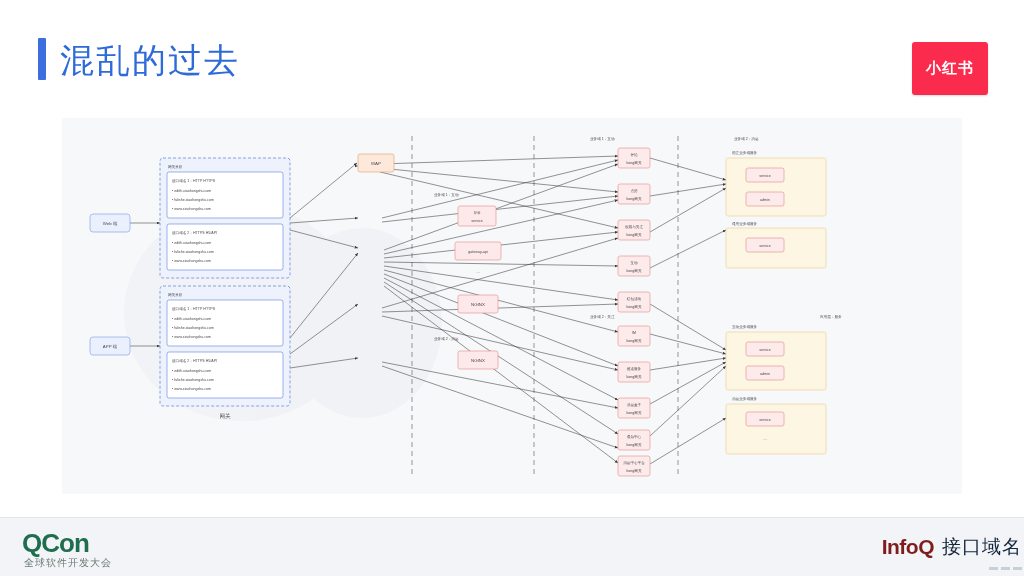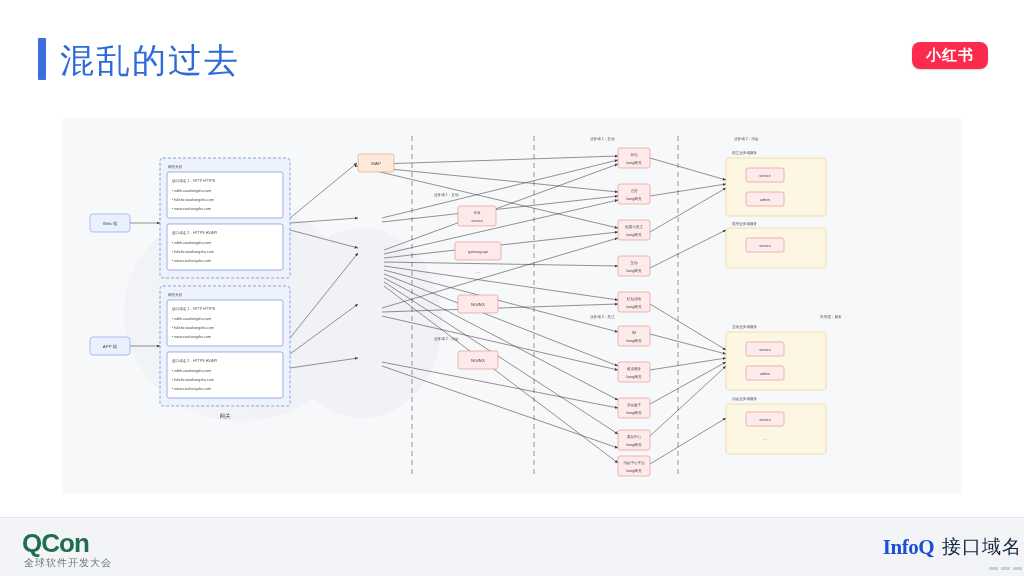--- a/index.html
+++ b/index.html
@@ -17,22 +17,22 @@
   .title-bar{
     width:8px;height:42px;background:#3b6fe0;border-radius:1px;
   }
   .title-text{
     font-size:34px;color:#2f6ad9;letter-spacing:2px;font-weight:500;
     font-family:"Liberation Sans","DejaVu Sans",sans-serif;
   }
   
   .logo{
     position:absolute;right:36px;top:42px;
-    background:#fb2b4e;color:#fff;border-radius:8px;
-    padding:4px 14px;font-size:15px;font-weight:bold;letter-spacing:1px;
+    background:#fb2b4e;color:#fff;border-radius:3px;
+    padding:17px 14px;font-size:15px;font-weight:bold;letter-spacing:1px;
     box-shadow:0 1px 2px rgba(0,0,0,.15);
   }
   
   .canvas{
     position:absolute;left:62px;top:118px;width:900px;height:376px;
     background:#f7f8fa;
   }
   .canvas svg{position:absolute;left:0;top:0;}
   
   .footer{
@@ -46,21 +46,21 @@
     font-size:26px;color:#1f6f4f;font-weight:bold;letter-spacing:-1px;
     font-family:"Liberation Sans","DejaVu Sans",sans-serif;
   }
   .qcon-sub{
     position:absolute;left:24px;top:38px;font-size:10px;color:#6d7a74;letter-spacing:1px;
   }
   .footer-right{
     position:absolute;right:24px;top:16px;display:flex;align-items:center;gap:8px;
   }
   .infoq{
-    font-size:21px;font-weight:bold;color:#1d4ed8;letter-spacing:-.5px;font-family:Liberation Serif, serif;
+    font-size:21px;font-weight:bold;color:#7f1d1d;letter-spacing:-.5px;
   }
   .geek{font-size:19px;color:#13243b;letter-spacing:1px;}
   .dotbar{
     position:absolute;right:24px;bottom:6px;display:flex;gap:3px;
   }
   .dotbar i{width:9px;height:3px;background:#c9cfd7;display:block;}
 </style>
 </head>
 <body>
 

